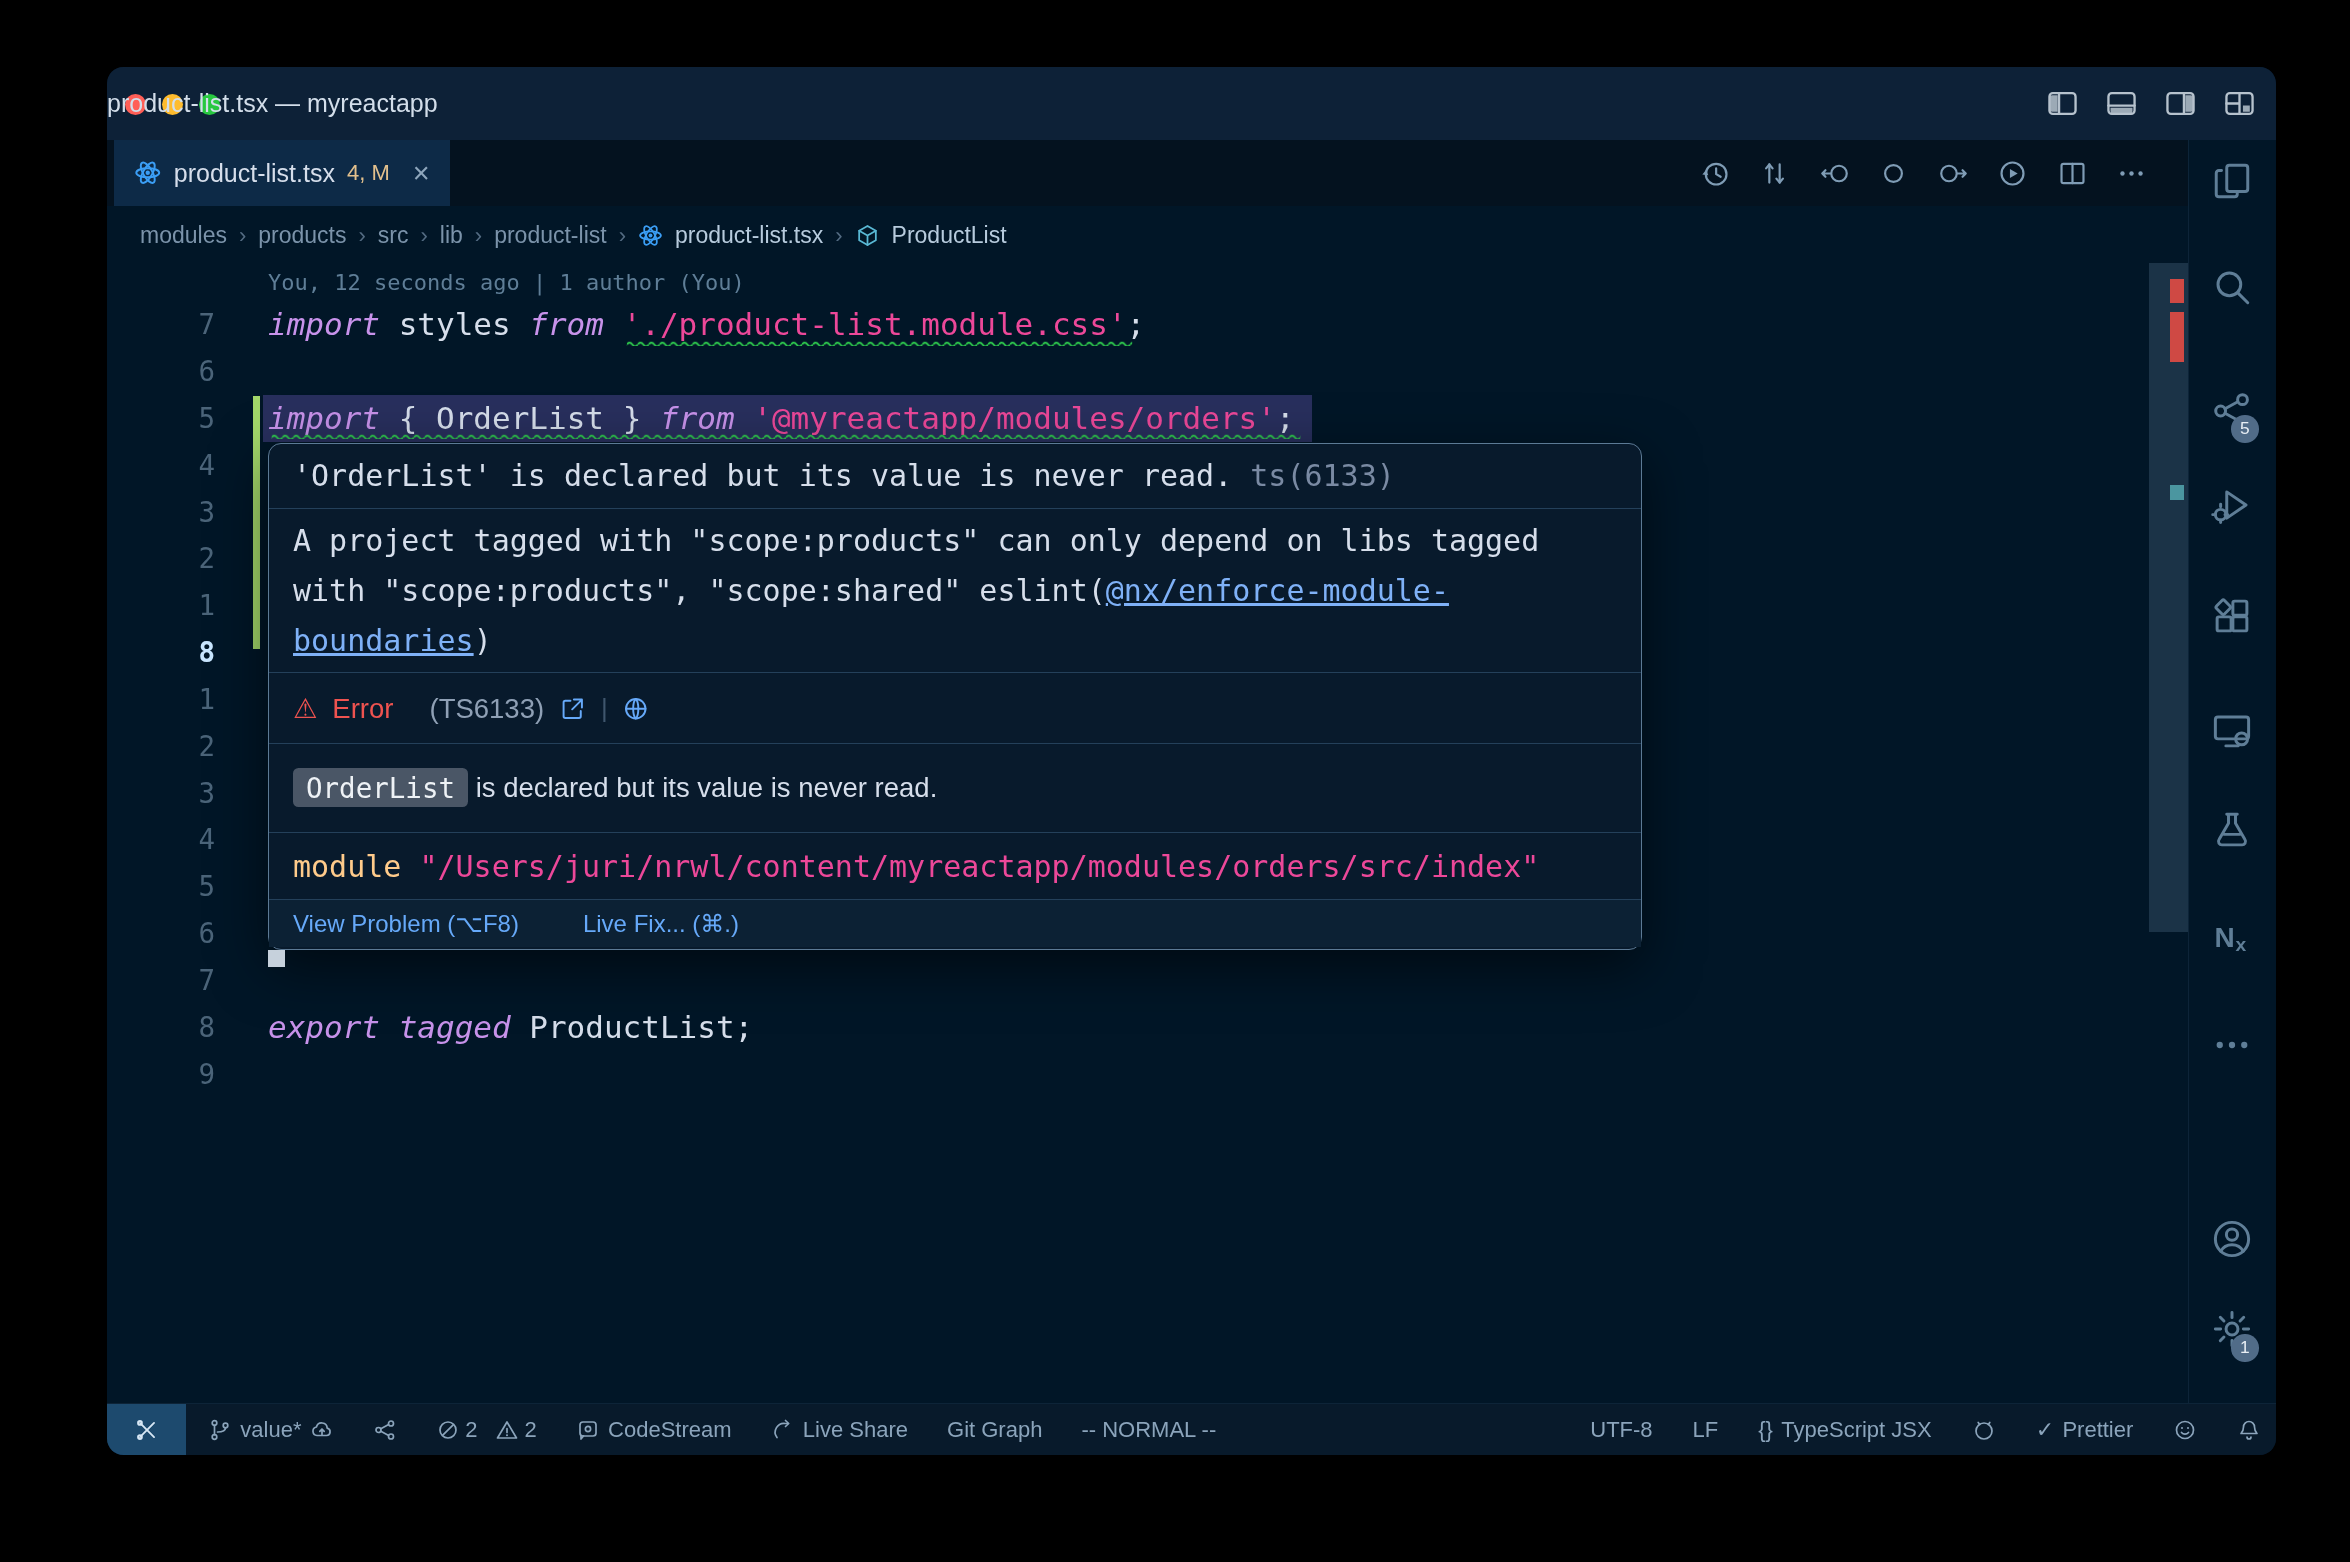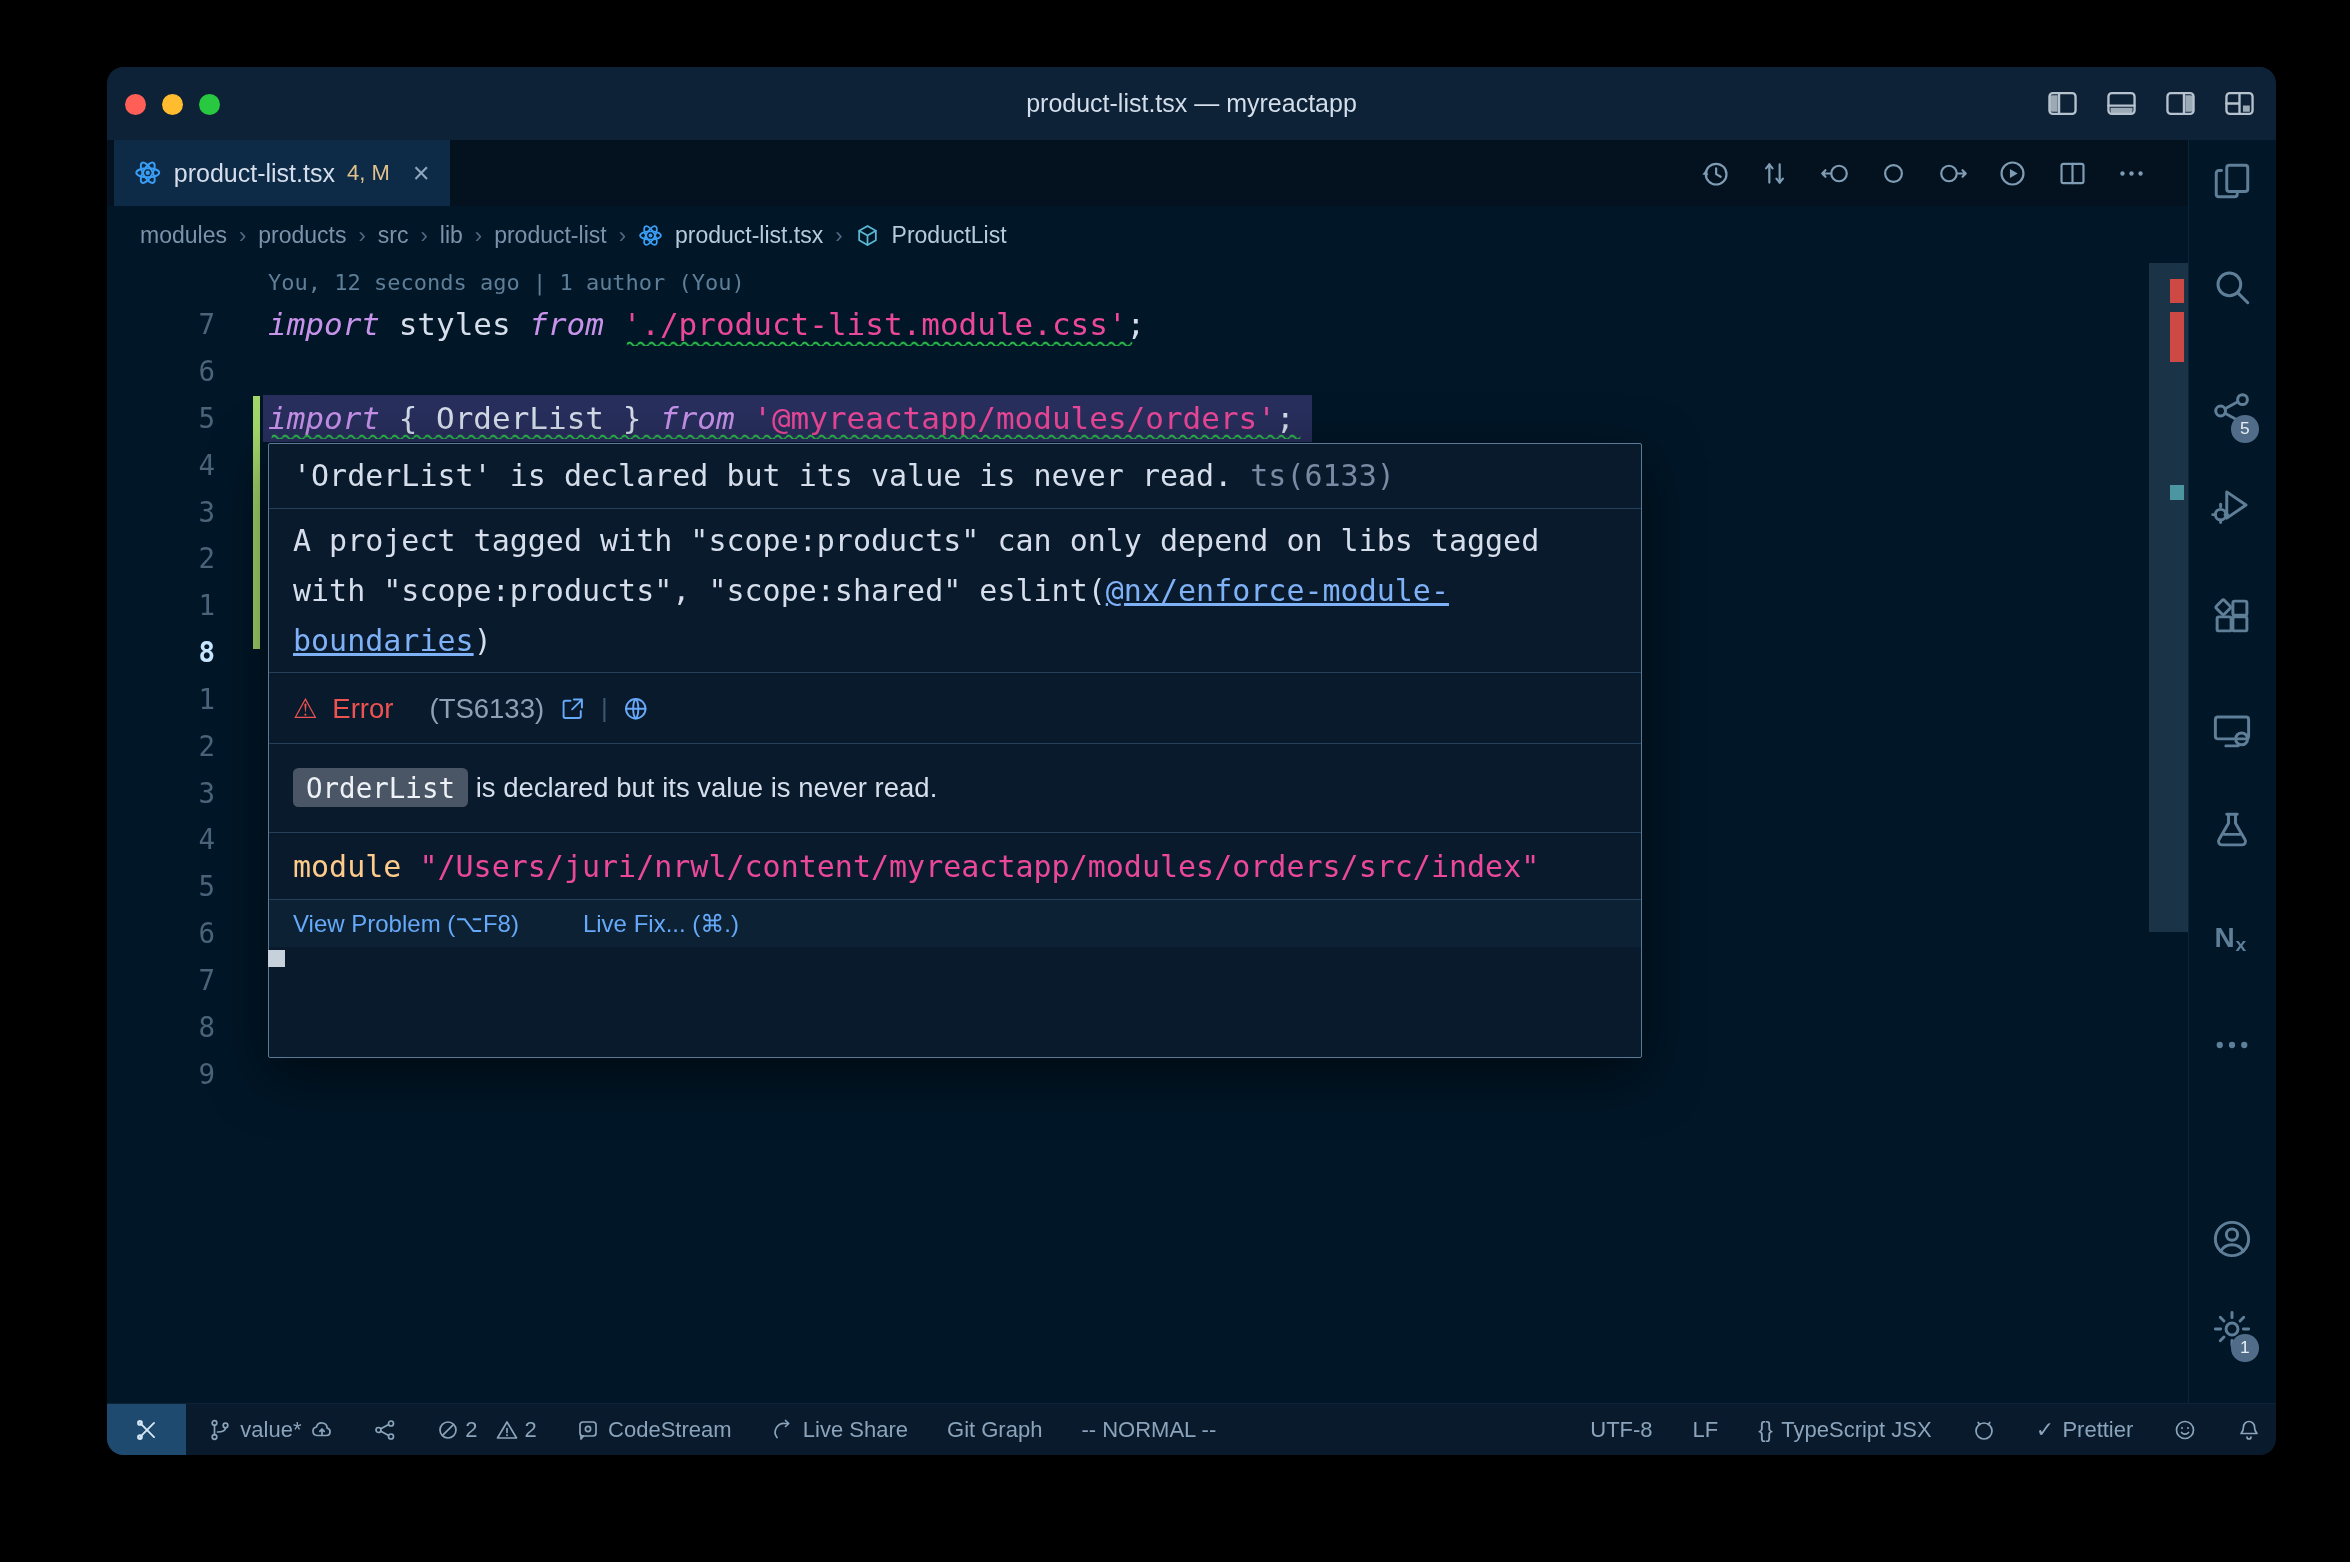--- a/index.html
+++ b/index.html
@@ -1,20 +1,20 @@
 <!DOCTYPE html>
 <html style="font-size:14.7px"><head>
 <meta charset="utf-8">
 <style>
   html,body{margin:0;padding:0;background:#000;}
   body{width:2351px;height:1563px;position:relative;font-family:"Liberation Sans",sans-serif;overflow:hidden;}
   .window{position:absolute;left:107px;top:67px;width:2169px;height:1388px;background:#011627;border-radius:16.5px;overflow:hidden;box-shadow:0 37px 110px rgba(0,0,0,.8);}
   
   .titlebar{position:absolute;left:0;top:0;right:0;height:73px;background:#0d2137;}
-  .title{position:absolute;left:0;right:0;top:0;height:73px;line-height:73px;text-align:center;color:#d3deea;font-size:25px;}
+  .title{position:absolute;left:0;right:0;top:0;height:73px;line-height:73px;color:#d3deea;font-size:25px;}
   .lights{position:absolute;left:18.4px;top:27px;display:flex;gap:15.6px;}
   .dot{width:21px;height:21px;border-radius:50%;}
   .dot.r{background:#ff5f57}.dot.y{background:#febc2e}.dot.g{background:#28c840}
   .winctl{position:absolute;right:20px;top:20px;display:flex;gap:26px;color:#b6c2cd;}
   .winctl svg{width:33px;height:33px;}
   
   .tabbar{position:absolute;left:0;top:73px;right:87px;height:66px;background:#04121f;}
   .tab{position:absolute;left:7.3px;top:0;height:66px;background:#0d2a47;display:flex;align-items:center;padding:0 20px;gap:12px;}
   .tab-label{color:#d6deeb;font-size:25px;}
   .tab-badge{color:#e2c08d;font-size:22px;}
@@ -35,21 +35,21 @@
   .str{color:#ec4899;}
   .pl{color:#d6deeb;}
   .selbg{position:absolute;left:156px;top:328px;width:1049px;height:47px;background:rgba(125,103,208,0.32);z-index:1;}
   .squig{position:absolute;z-index:3;}
   .changebar{position:absolute;left:146px;top:329px;width:7.3px;height:253px;background:#a3d76a;z-index:1;}
   .blame{position:absolute;left:1541px;top:562px;height:47px;line-height:47px;color:#44566a;font-family:"DejaVu Sans Mono",monospace;font-size:27.5px;white-space:pre;z-index:1;}
   
   .thumb{position:absolute;left:2042px;top:196px;width:39px;height:669px;background:rgba(96,128,156,0.28);z-index:1;}
   .mark{position:absolute;left:2063px;width:13.8px;z-index:2;}
   
-  .hover{position:absolute;left:161px;top:376px;width:1374px;height:615px;background:#081a2c;border:1.8px solid #5c7a95;border-radius:2px;box-sizing:border-box;box-shadow:0 16.5px 55px rgba(0,0,0,.55);z-index:10;}
+  .hover{position:absolute;left:161px;top:376px;width:1374px;height:507px;background:#081a2c;border:1.8px solid #5c7a95;border-radius:13px;box-sizing:border-box;box-shadow:0 16.5px 55px rgba(0,0,0,.55);z-index:10;}
   .hrow{position:absolute;left:0;right:0;box-sizing:border-box;padding:0 24px;font-family:"DejaVu Sans Mono",monospace;color:#d6deeb;}
   .hr1{top:0;height:64px;line-height:64px;font-size:30px;white-space:pre;}
   .hcode{color:#7a8aa3;}
   .hr2{top:64px;height:163px;border-top:0.9px solid #24405a;padding-top:7.3px;font-size:30px;line-height:50px;}
   .hlink{color:#7fb1f7;text-decoration:underline;cursor:pointer;}
   .hr3{top:228px;height:72px;border-top:0.9px solid #24405a;display:flex;align-items:center;gap:14.7px;font-family:"Liberation Sans",sans-serif;font-size:27.5px;}
   .err{color:#ef5350;}
   .errcode{color:#8fa0b5;margin-left:36px;}
   .hpipe{color:#3f566d;font-size:26px;}
   .hr3 svg{width:27.5px;height:27.5px;color:#66a9f9;}

